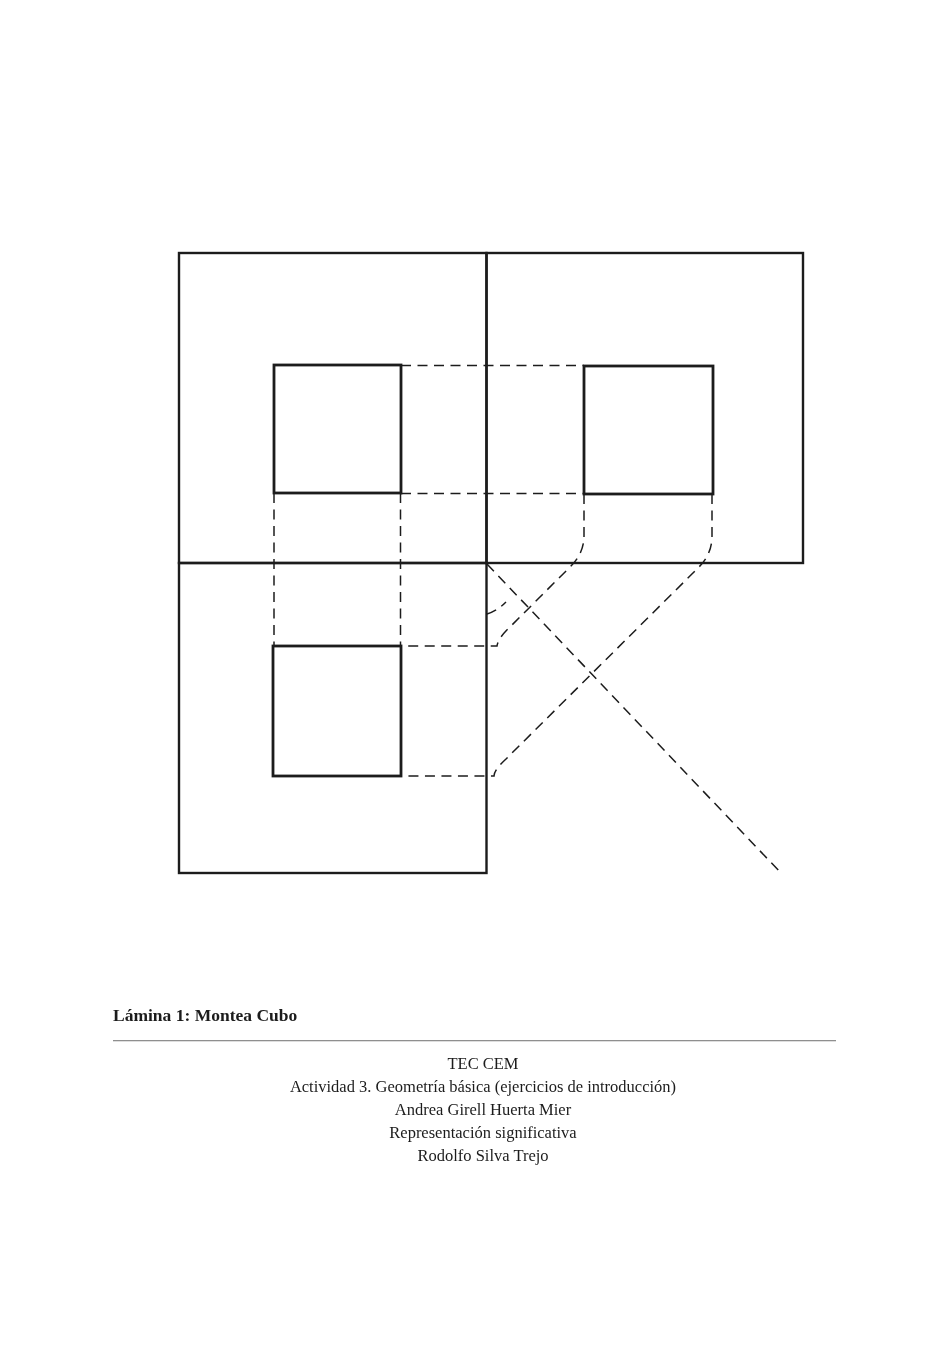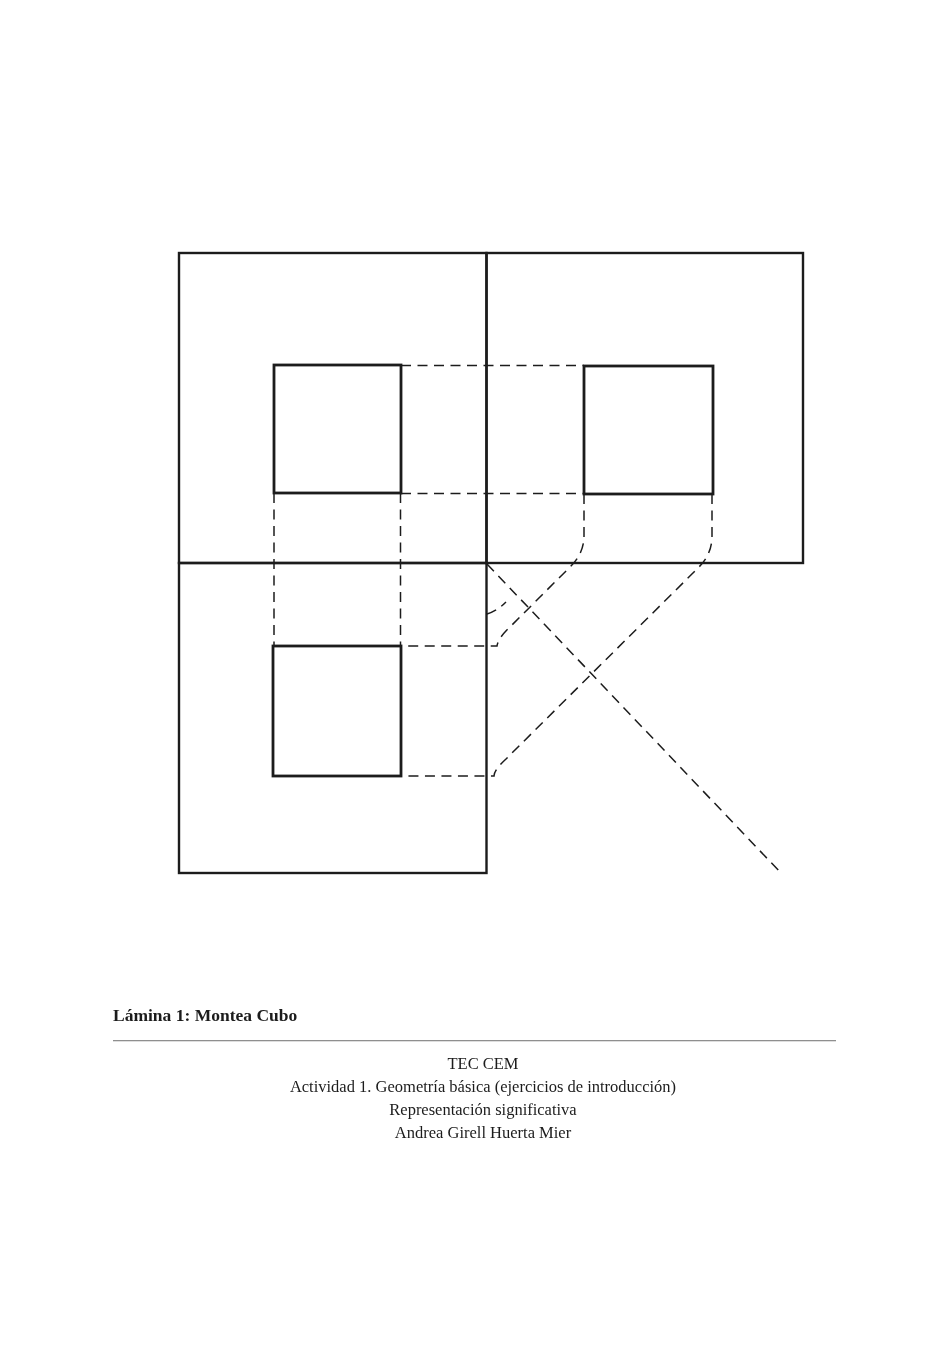--- a/index.html
+++ b/index.html
@@ -89,18 +89,19 @@
     <path class="dashed" d="M712,494 V536 Q712,554 699,567 L506,759 Q494,770 494,776 H401"></path>
 
     <path class="dashed" d="M487,564 L781,873"></path>
     <path class="dashed" d="M487,614 Q497,611 506,602"></path>
   </svg>
 
   <div class="caption">
     <h1>Lámina 1: Montea Cubo</h1>
     <div class="rule"></div>
     <p>TEC CEM</p>
-    <p>Actividad 1. Geometría básica (ejercicios de introducción)</p>
+    <p>Actividad 3. Geometría básica (ejercicios de introducción)</p>
+    <p>Andrea Girell Huerta Mier</p>
     <p>Representación significativa</p>
-    <p>Andrea Girell Huerta Mier</p>
+    <p>Rodolfo Silva Trejo</p>
   </div>
 
 </div>
 
 </body></html>

